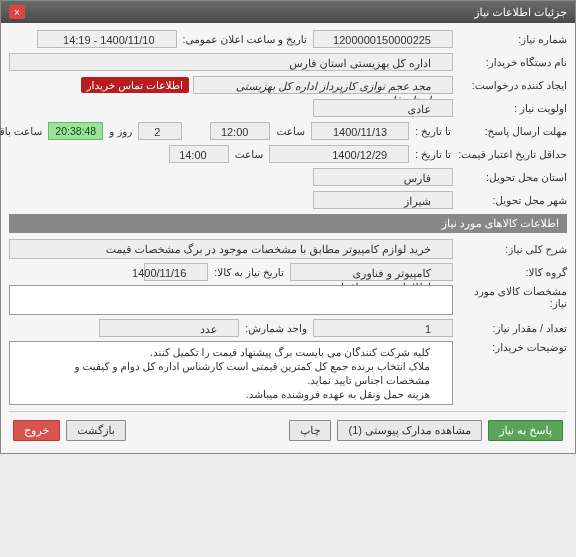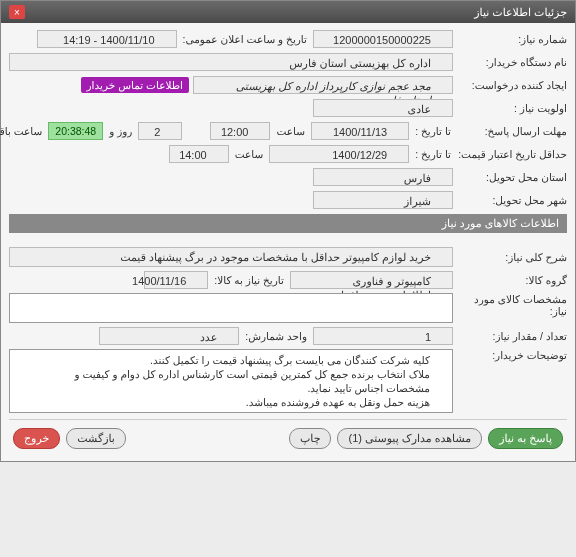--- a/index.html
+++ b/index.html
@@ -34,21 +34,21 @@
   font-size: 10px;
   cursor: pointer;
   border-radius: 2px;
 }
 .content { padding: 6px 8px 10px; }
 .section-header {
   background: #888;
   color: #fff;
   padding: 3px 8px;
   font-size: 11px;
-  margin: 4px 0 14px;
+  margin: 4px 0 6px;
 }
 .row {
   display: flex;
   align-items: center;
   gap: 4px;
   margin-bottom: 3px;
   min-height: 20px;
 }
 .lbl {
   width: 110px;
@@ -79,21 +79,21 @@
 .w260 { width: 260px; font-style: italic; }
 .grow { flex: 1; }
 .timer {
   background: #9fe09f;
   border: 1px solid #6b6;
   padding: 2px 6px;
   font-size: 10.5px;
   color: #050;
 }
 .btn-link {
-  background: #a21caf;
+  background: #b91c1c;
   color: #fff;
   padding: 2px 6px;
   font-size: 10.5px;
   cursor: pointer;
   border-radius: 2px;
 }
 .multiline {
   background: #fff;
   border: 1px solid #999;
   padding: 3px 22px;
@@ -106,21 +106,21 @@
   gap: 6px;
   justify-content: flex-start;
   padding: 8px 4px 2px;
   border-top: 1px solid #ccc;
   margin-top: 6px;
 }
 .btn {
   padding: 3px 10px;
   font-size: 11px;
   border: 1px solid #888;
-  border-radius: 10px;
+  border-radius: 1px;
   cursor: pointer;
 }
 .btn-primary { background: #5aa45a; color: #fff; border-color: #3c823c; }
 .btn-default { background: #e8e8e8; color: #333; }
 .btn-danger  { background: #d9534f; color: #fff; border-color: #b53b37; }
 .spacer { flex: 1; }
 </style>
 </head>
 <body>
 
@@ -182,21 +182,21 @@
 
     <div class="row">
       <span class="lbl">شهر محل تحویل:</span>
       <span class="fld-ro w140">شیراز</span>
     </div>
 
     <div class="section-header">اطلاعات کالاهای مورد نیاز</div>
 
     <div class="row">
       <span class="lbl">شرح کلی نیاز:</span>
-      <span class="fld-ro grow" style="height:auto;min-height:18px">خرید لوازم کامپیوتر حداقل با مشخصات موجود در برگ پیشنهاد قیمت</span>
+      <span class="fld-ro grow" style="height:auto;min-height:18px">خرید لوازم کامپیوتر مطابق با مشخصات موجود در برگ مشخصات قیمت</span>
     </div>
 
     <div class="row">
       <span class="lbl">گروه کالا:</span>
       <span class="fld-ro w200">کامپیوتر و فناوری اطلاعات-سخت افزار</span>
       <span class="lbl-sm">تاریخ نیاز به کالا:</span>
       <span class="fld-ro w80">1400/11/16</span>
     </div>
 
     <div class="row" style="align-items:flex-start">

